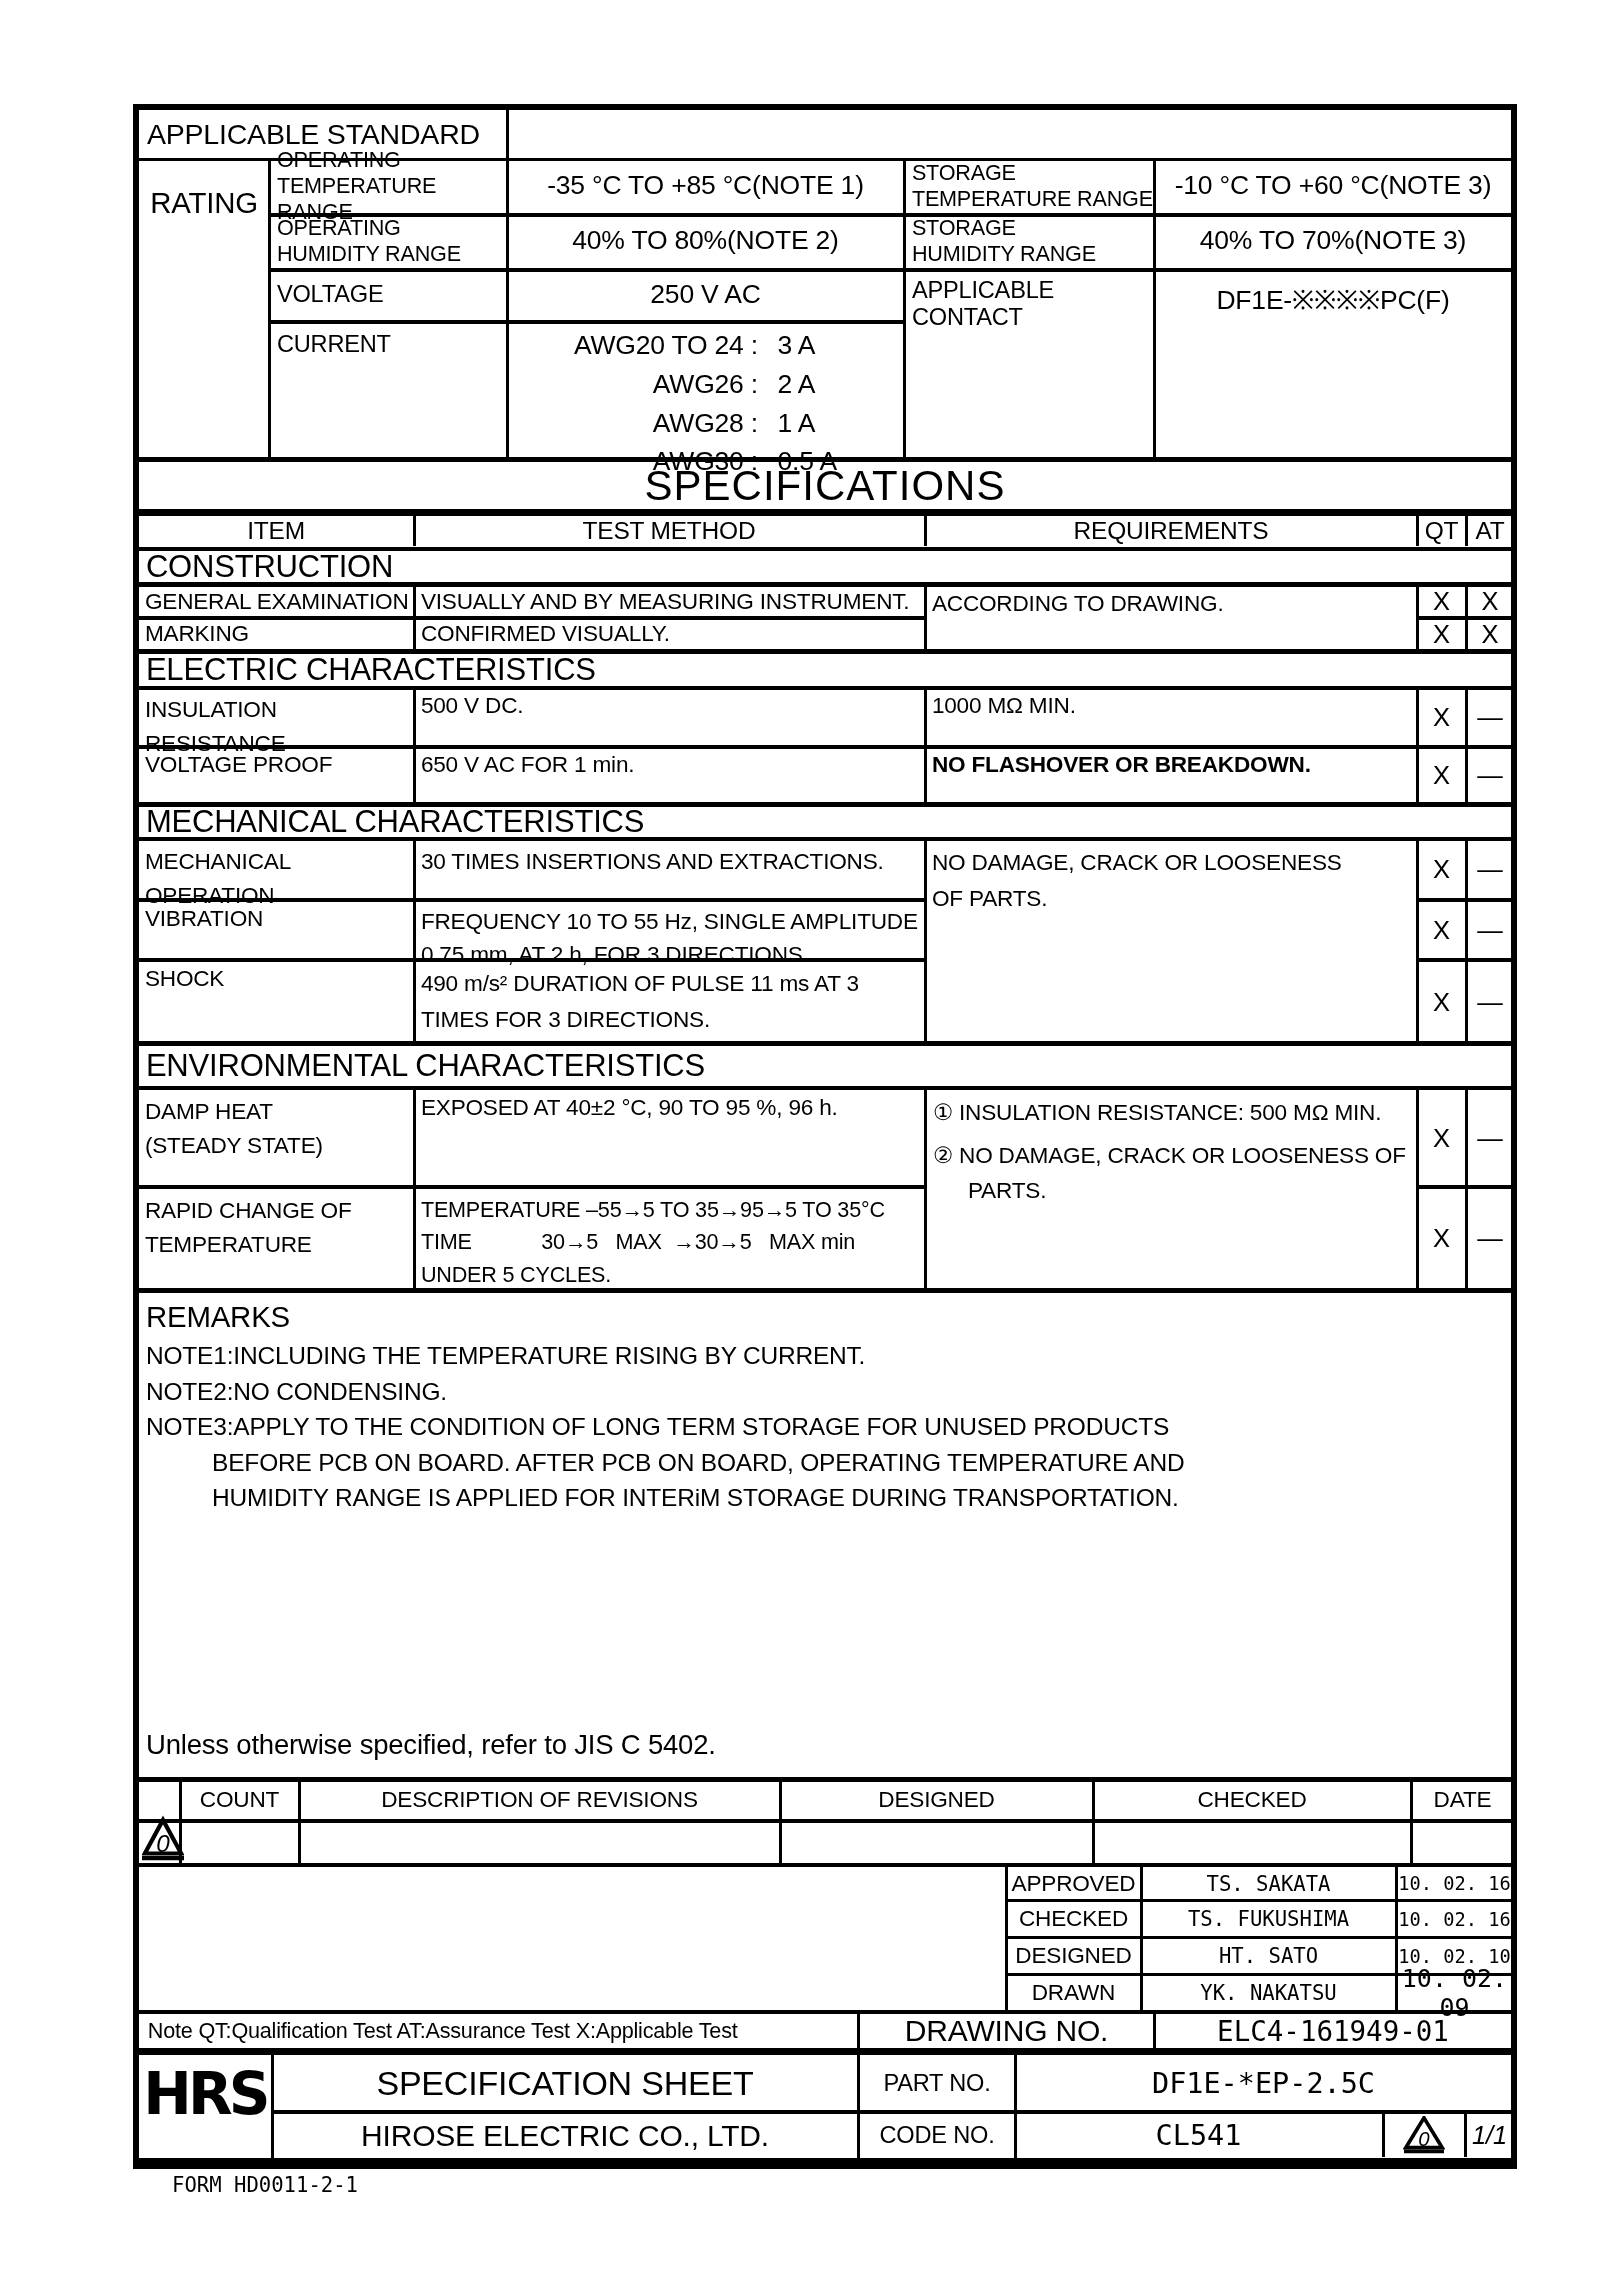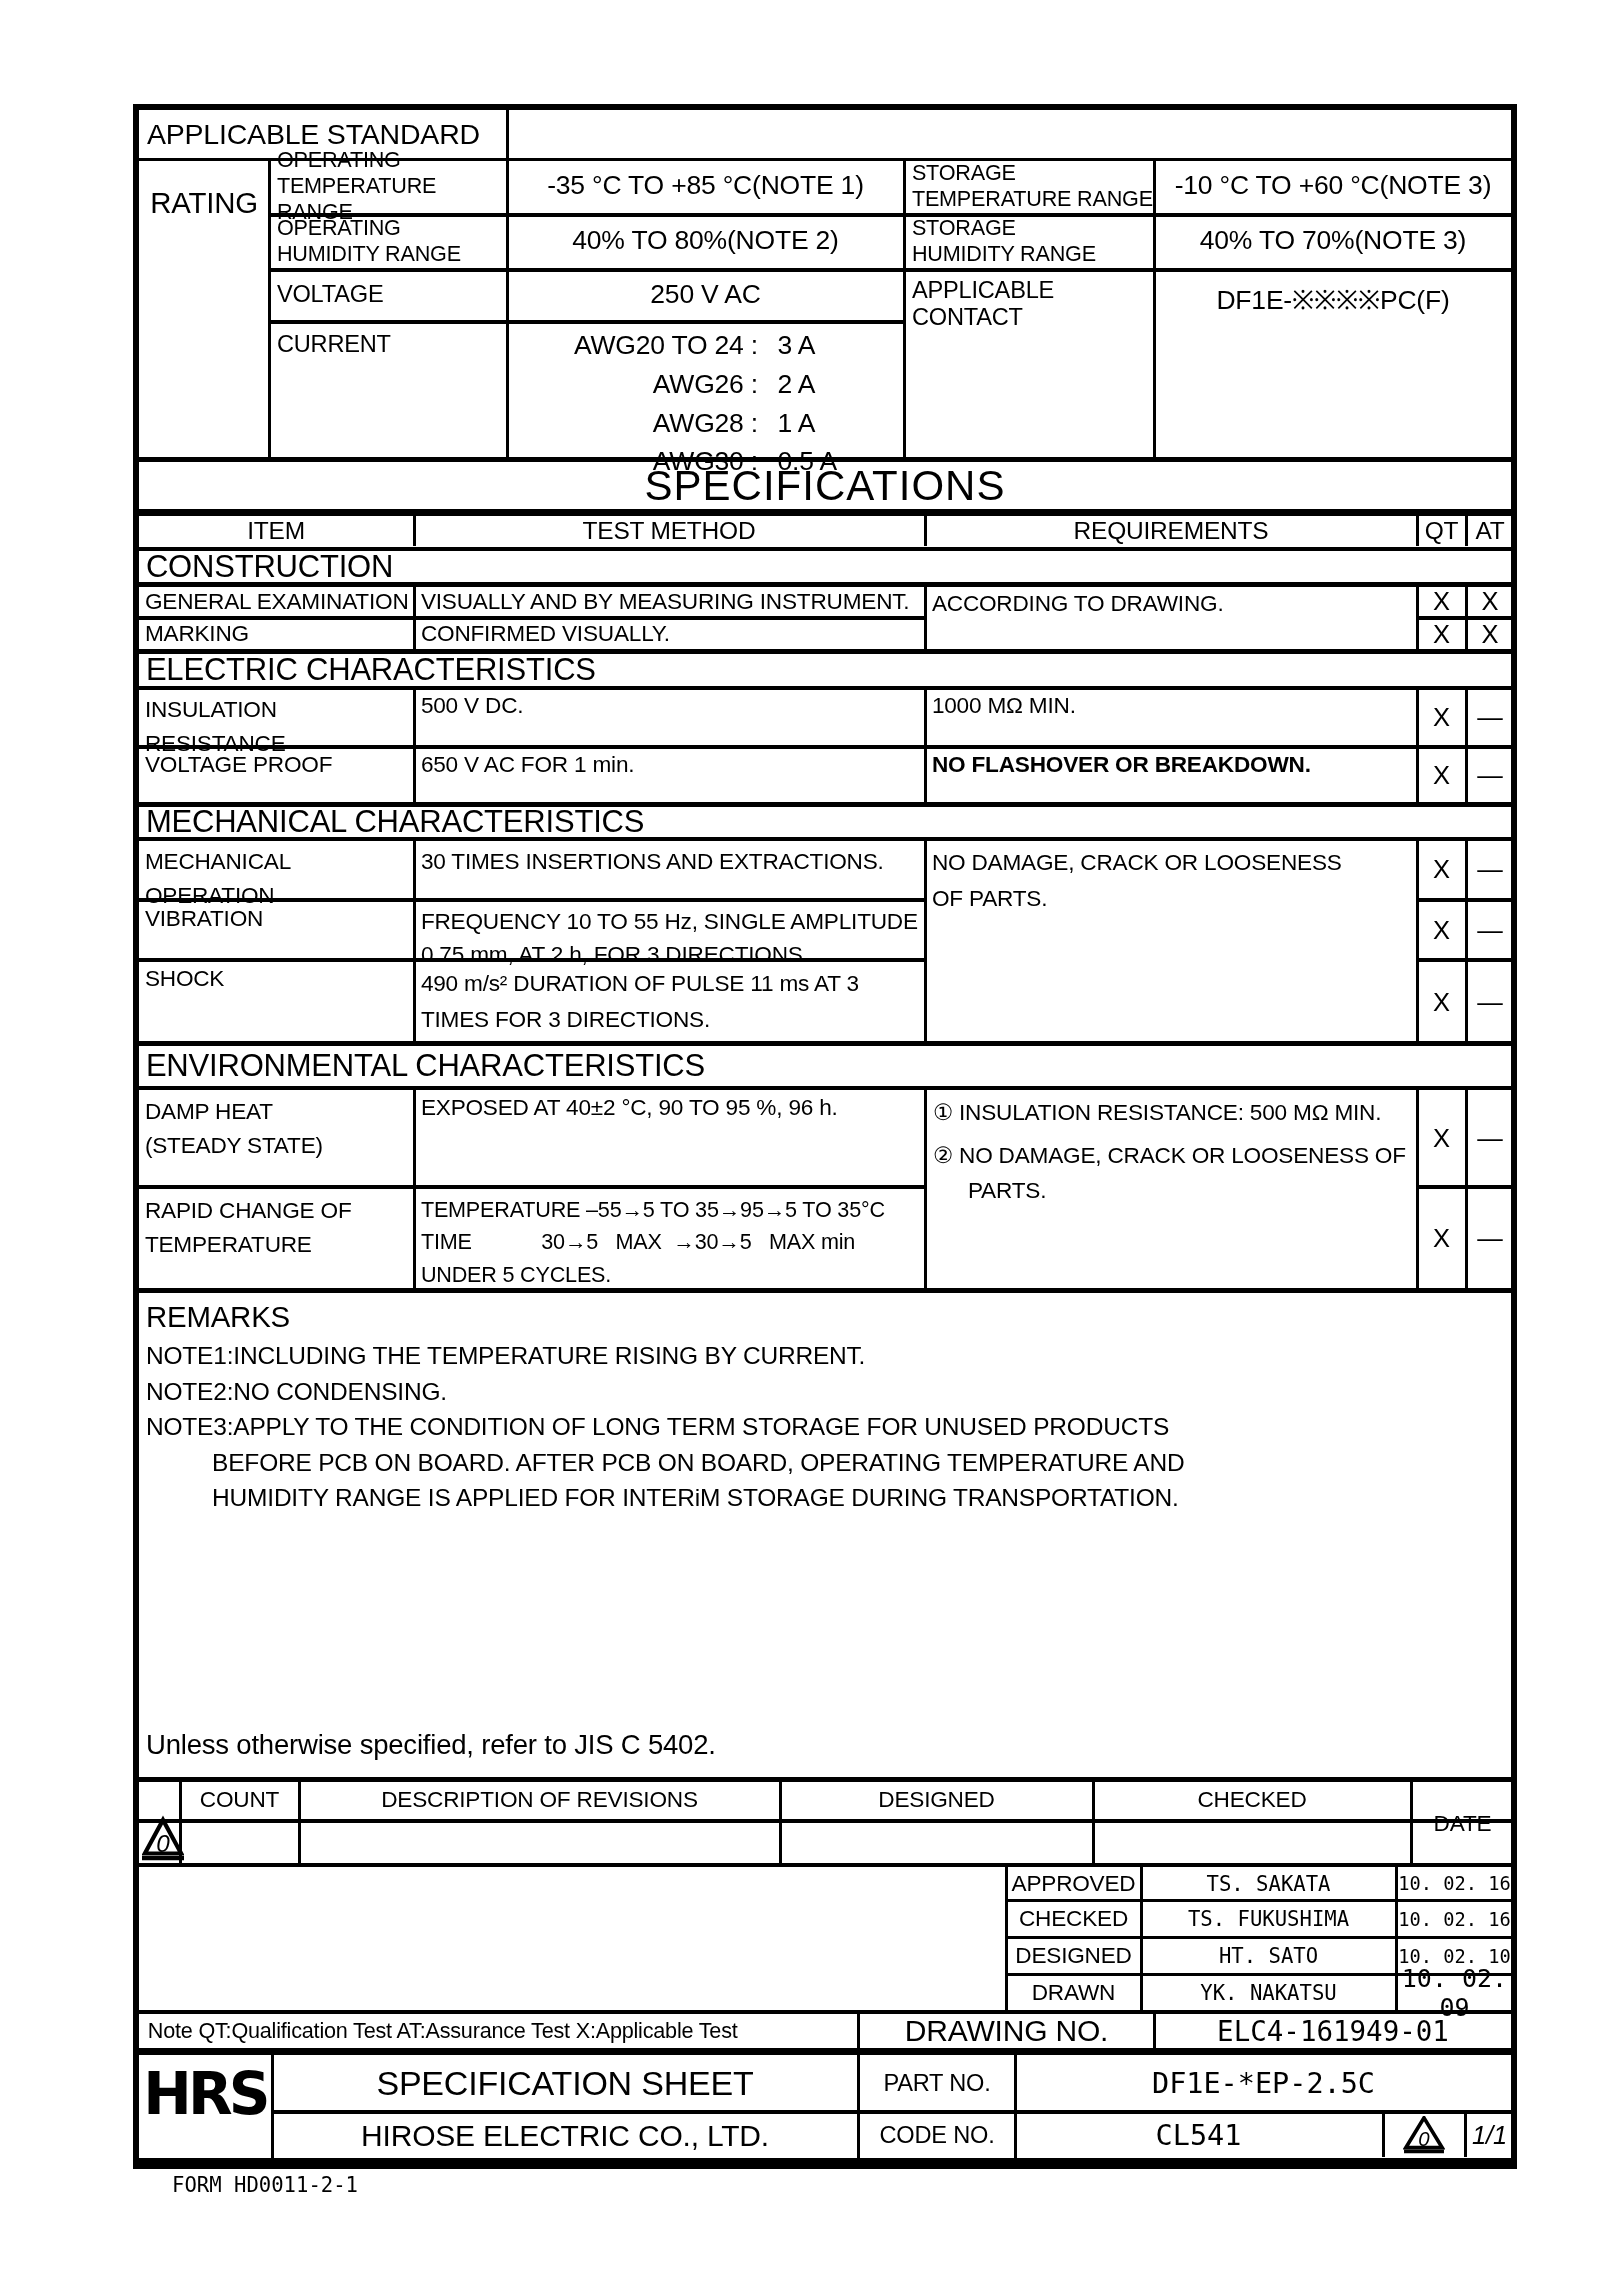--- a/index.html
+++ b/index.html
@@ -252,21 +252,21 @@
 NOTE2:NO CONDENSING.
 NOTE3:APPLY TO THE CONDITION OF LONG TERM STORAGE FOR UNUSED PRODUCTS
           BEFORE PCB ON BOARD. AFTER PCB ON BOARD, OPERATING TEMPERATURE AND
           HUMIDITY RANGE IS APPLIED FOR INTERiM STORAGE DURING TRANSPORTATION.</span></div>
   <div class="cell" style="left:146px;top:1729px;width:982px;height:34px;font-size:27.5px;">Unless otherwise specified, refer to JIS C 5402.</div>
 
   <div class="cell vc hc" style="left:181px;top:1781px;width:117px;height:38px;font-size:22.6px;">COUNT</div>
   <div class="cell vc hc" style="left:300px;top:1781px;width:479px;height:38px;font-size:22.6px;">DESCRIPTION OF REVISIONS</div>
   <div class="cell vc hc" style="left:781px;top:1781px;width:311px;height:38px;font-size:22.6px;">DESIGNED</div>
   <div class="cell vc hc" style="left:1094px;top:1781px;width:316px;height:38px;font-size:22.6px;">CHECKED</div>
-  <div class="cell vc hc" style="left:1413px;top:1781px;width:99px;height:38px;font-size:22.6px;margin-top:24px;">DATE</div>
+  <div class="cell vc hc" style="left:1413px;top:1781px;width:99px;height:38px;font-size:22.6px;">DATE</div>
   <div class="cell" style="left:142px;top:1815px;width:42px;height:49px;">
     <svg viewBox="0 0 90 100" width="42" height="49">
       <polygon points="45,8 84,80 6,80" fill="none" stroke="#000" stroke-width="9"></polygon>
       <line x1="0" y1="90" x2="90" y2="90" stroke="#000" stroke-width="9"></line>
       <text x="45" y="76" text-anchor="middle" font-size="52" font-style="italic">0</text>
     </svg>
   </div>
 
   <div class="cell vc hc" style="left:1007px;top:1867px;width:133px;height:33px;font-size:22.6px;">APPROVED</div>
   <div class="cell vc hc cad" style="left:1142px;top:1867px;width:253px;height:33px;font-size:20.6px;">TS. SAKATA</div>

